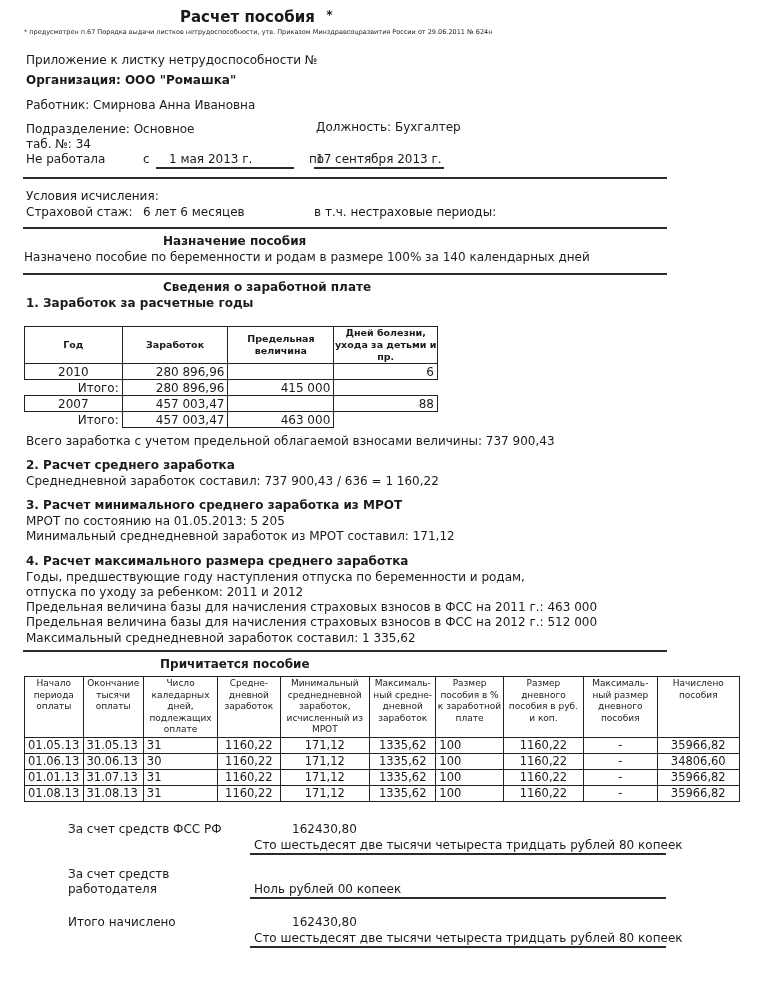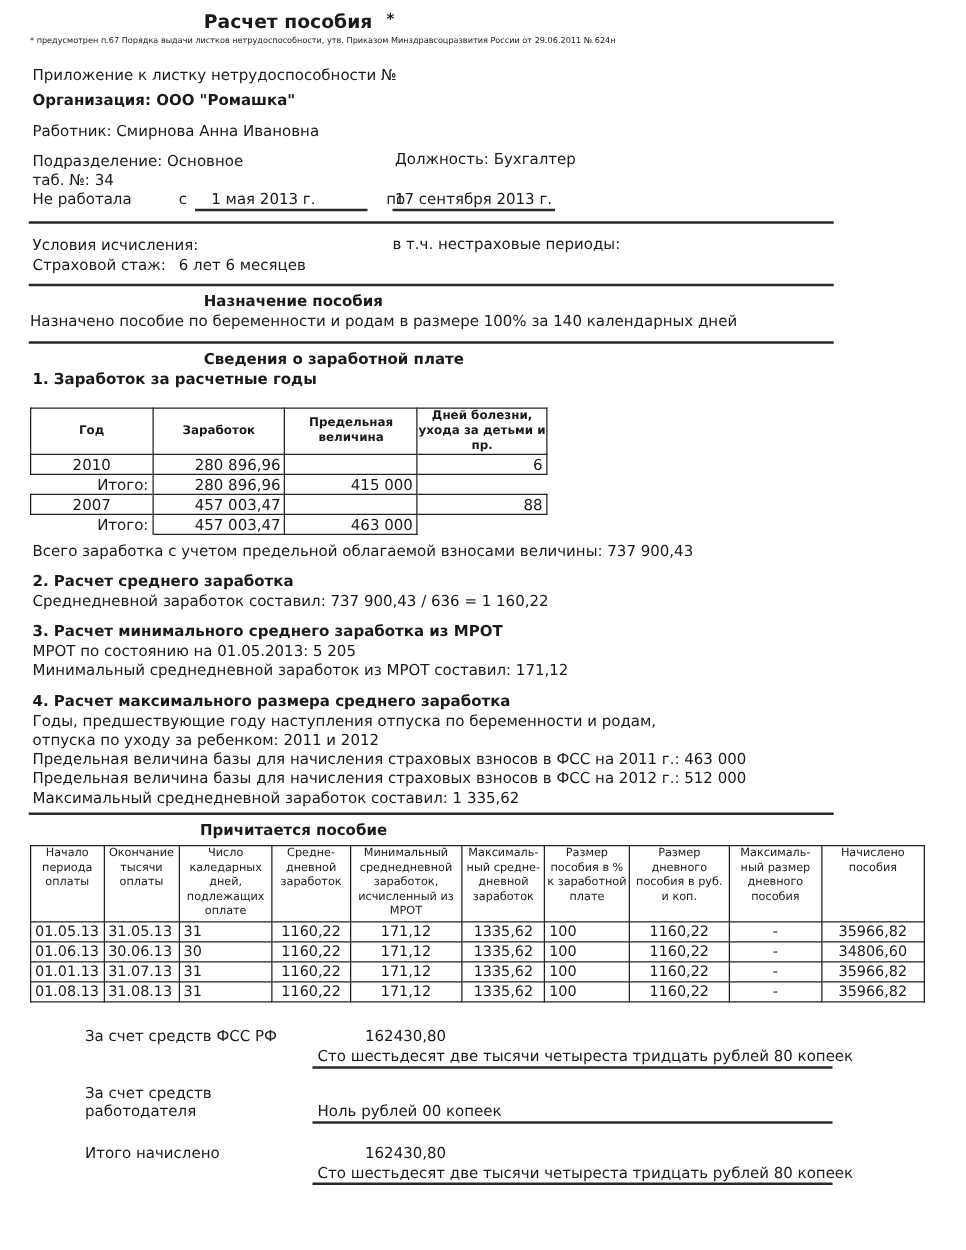--- a/index.html
+++ b/index.html
@@ -1,21 +1,21 @@
 <!DOCTYPE html>
 <html><head>
 <meta charset="utf-8">
 <style>
   * { box-sizing: border-box; margin: 0; padding: 0; }
   html, body { width: 773px; height: 1000px; background: #ffffff; overflow: hidden; }
   body { position: relative; font-family: "DejaVu Sans", sans-serif; color: #1a1a1a; font-size: 12px; }
   .abs { position: absolute; white-space: nowrap; }
   .t { font-size: 12px; line-height: 15px; }
   .b { font-weight: bold; }
-  .title { font-size: 15px; font-weight: bold; }
+  .title { font-size: 15px; font-weight: bold; margin-left: 17px; }
   .foot { font-size: 6.5px; }
   .rule { position: absolute; height: 2px; background: #2a2a2a; }
   .uline { position: absolute; height: 1.5px; background: #2a2a2a; }
 
   table { border-collapse: collapse; position: absolute; font-size: 12px; }
   td, th { border: 1.5px solid #222; }
 
   #income-table { left: 24px; top: 326px; width: 414px; }
   #income-table th { font-size: 9.5px; font-weight: bold; text-align: center; vertical-align: middle; line-height: 12px; height: 36px; }
   #income-table td { height: 16px; line-height: 14px; padding: 0 3px; }
@@ -51,21 +51,21 @@
 <div class="uline" style="left:156px; top:167px; width:138px;"></div>
 <div class="abs t" style="left:296px; top:152px;margin-left:13px;">по</div>
 <div class="abs t" style="left:316px; top:152px;">17 сентября 2013 г.</div>
 <div class="uline" style="left:314px; top:167px; width:130px;"></div>
 
 <div class="rule" style="left:23px; top:177px; width:644px;"></div>
 
 <div class="abs t" style="left:26px; top:189px;">Условия исчисления:</div>
 <div class="abs t" style="left:26px; top:205px;">Страховой стаж:</div>
 <div class="abs t" style="left:143px; top:205px;">6 лет 6 месяцев</div>
-<div class="abs t" style="left:314px; top:188px;">в т.ч. нестраховые периоды:</div>
+<div class="abs t" style="left:314px; top:205px;">в т.ч. нестраховые периоды:</div>
 
 <div class="rule" style="left:23px; top:227px; width:644px;"></div>
 
 <div class="abs t b" style="left:163px; top:234px;">Назначение пособия</div>
 <div class="abs t" style="left:24px; top:250px;">Назначено пособие по беременности и родам в размере 100% за 140 календарных дней</div>
 
 <div class="rule" style="left:23px; top:273px; width:644px;"></div>
 
 <div class="abs t b" style="left:163px; top:280px;">Сведения о заработной плате</div>
 <div class="abs t b" style="left:26px; top:296px;">1. Заработок за расчетные годы</div>

